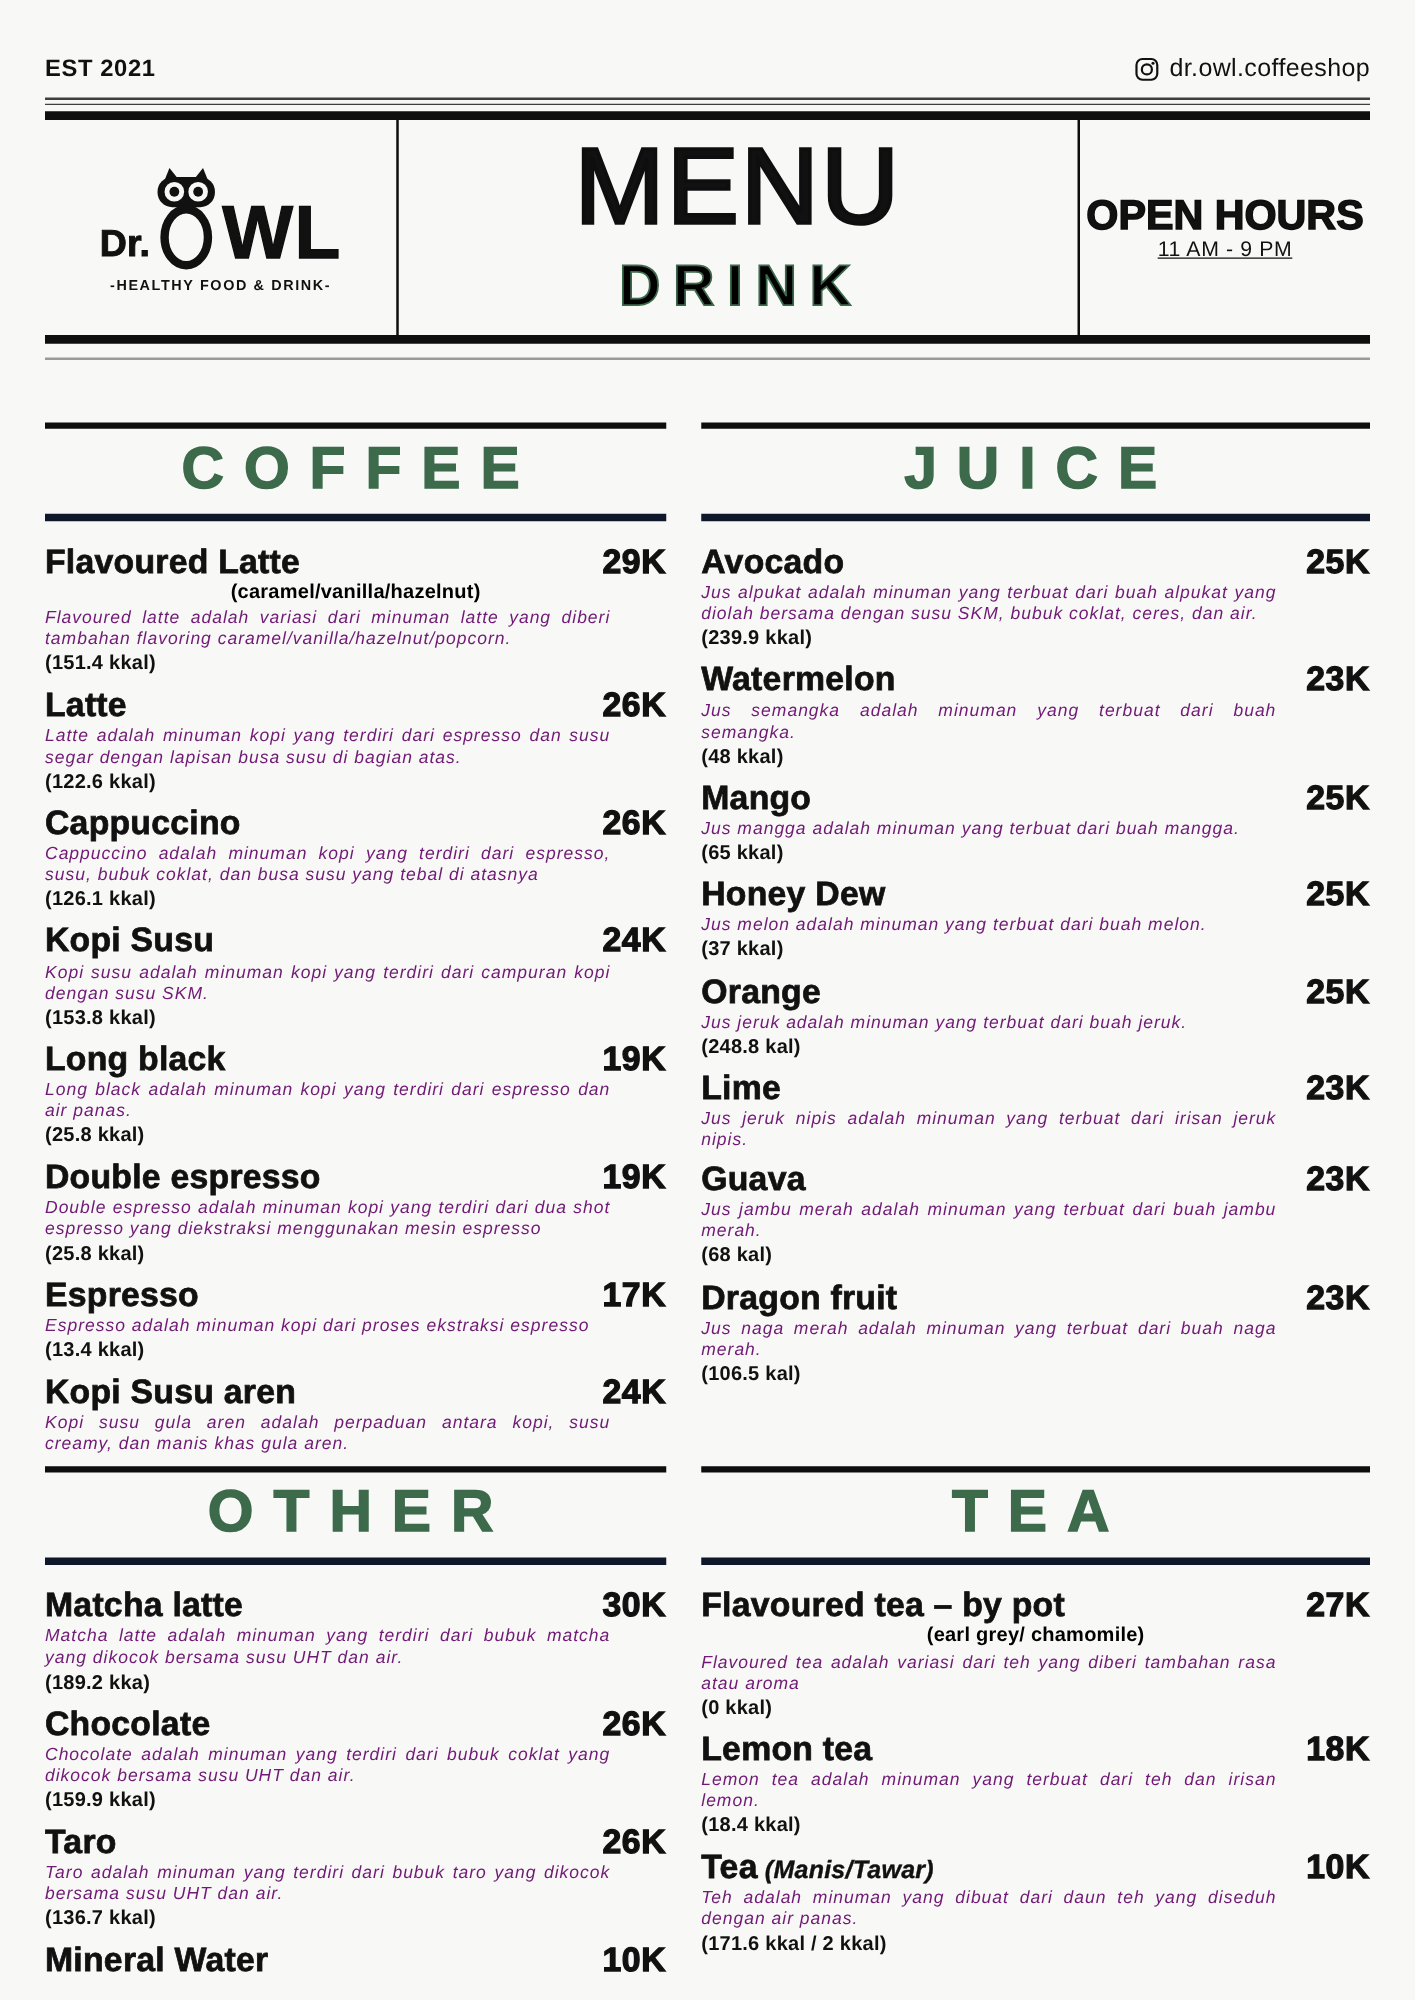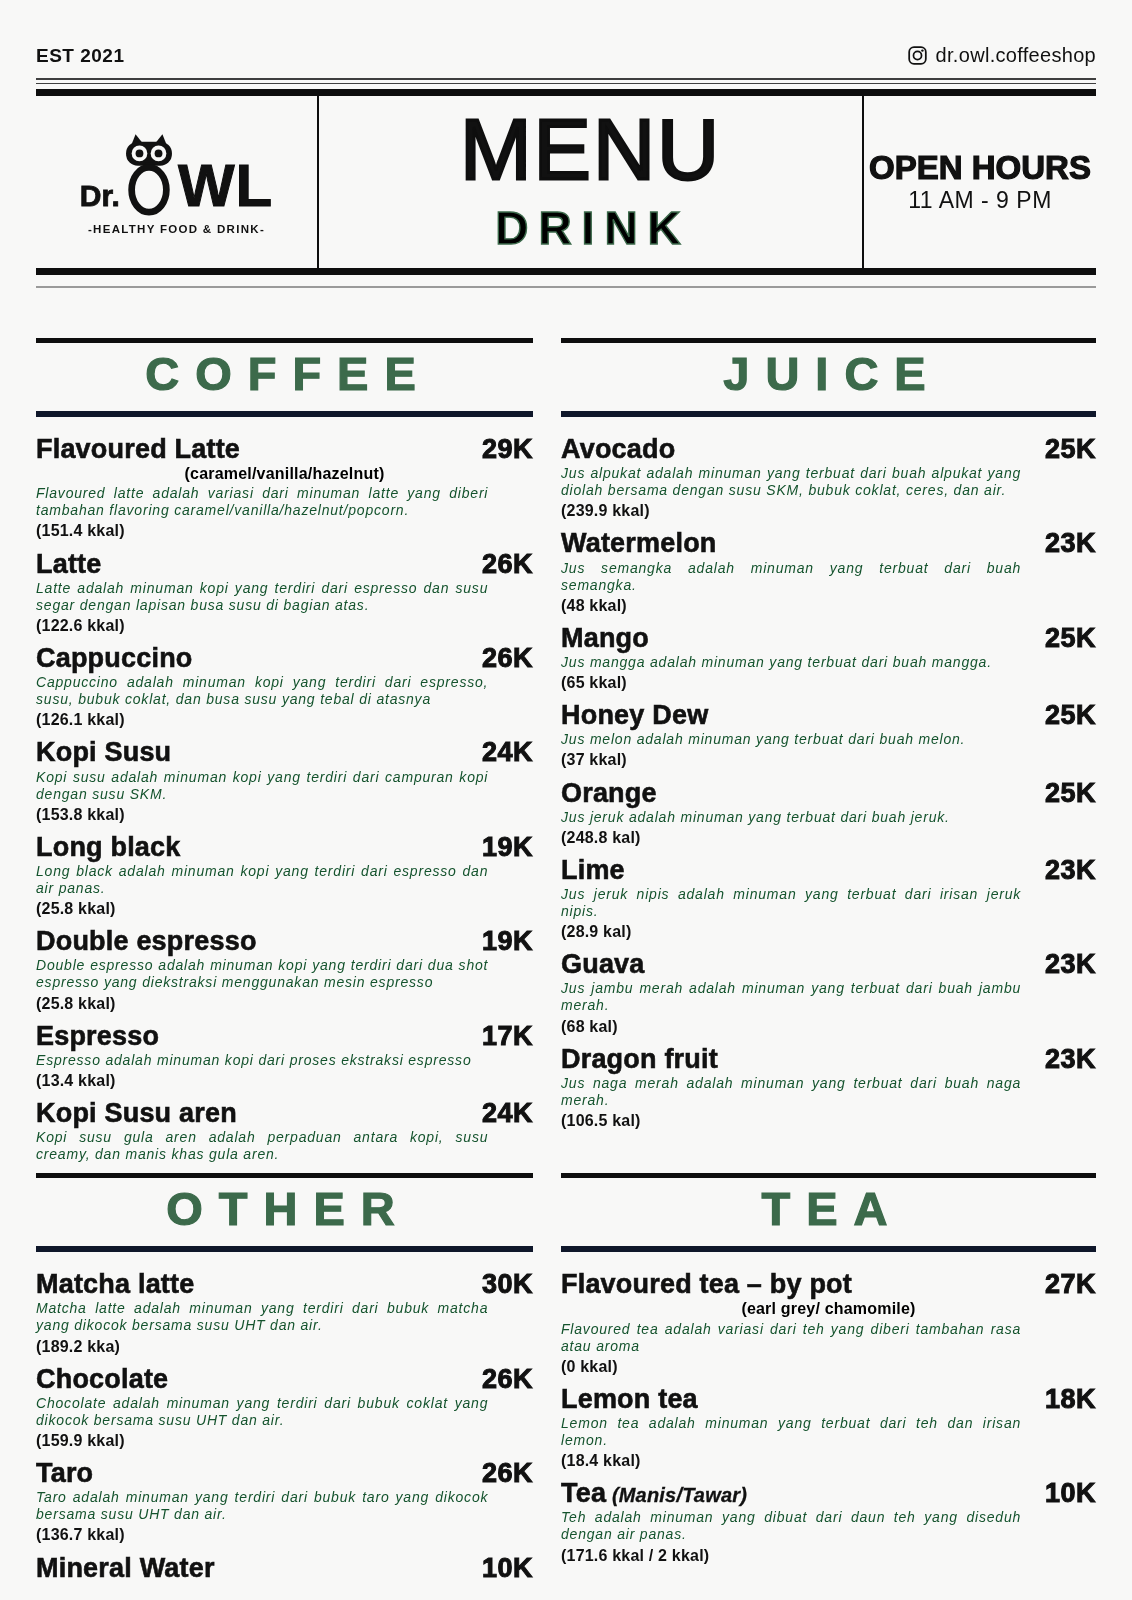--- a/index.html
+++ b/index.html
@@ -26,41 +26,41 @@
   .cell-hours{width:232px;}
   .logo-row{display:flex;align-items:flex-end;}
   .logo-dr{font-size:30px;font-weight:700;line-height:1;padding-bottom:5px;-webkit-text-stroke:.8px #0e0e0e;}
   .owl-svg{width:56px;height:86px;display:block;margin:0 1px;}
   .logo-wl{font-size:60px;font-weight:700;line-height:1;-webkit-text-stroke:1px #0e0e0e;letter-spacing:1px;text-align:right;}
   .logo-tagline{font-size:11.5px;font-weight:600;letter-spacing:1.3px;margin-top:7px;}
   .menu-title{font-size:86px;font-weight:400;line-height:.95;letter-spacing:2px;-webkit-text-stroke:2.8px #0e0e0e;}
   .menu-subtitle{font-size:46px;font-weight:700;color:#000000;-webkit-text-stroke:1.4px #3c6a4b;
     letter-spacing:10px;text-indent:5px;margin-top:10px;}
   .open-hours{font-size:33px;font-weight:700;line-height:1.12;text-align:center;-webkit-text-stroke:1.2px #0e0e0e;}
-  .hours-time{font-size:23px;font-weight:500;margin-top:0;letter-spacing:.5px;}
+  .hours-time{font-size:17px;font-weight:500;margin-top:0;letter-spacing:.5px;text-decoration:underline;}
   .rule-thin{margin-top:11px;border-top:2px solid #9a9a9a;}
 
   
   .menu-grid{display:grid;grid-template-columns:497px 1fr;column-gap:28px;row-gap:10px;margin-top:50px;}
   .menu-section{min-width:0;}
   .section-title{margin:0;border-top:5px solid #0e0e0e;border-bottom:6px solid #0f172a;
     padding:3px 0 10px;text-align:center;
     font-size:47px;font-weight:700;letter-spacing:.34em;text-indent:.17em;
     color:#3c6a4b;-webkit-text-stroke:1.2px #3c6a4b;}
   .items{padding-top:18px;}
   .item + .item{margin-top:9px;}
   .item-head{display:flex;justify-content:space-between;align-items:flex-start;}
   .item-name{font-size:27px;font-weight:700;line-height:1.04;letter-spacing:.2px;
     -webkit-text-stroke:.6px #111;padding-right:10px;}
   .name-note{font-size:20px;font-style:italic;font-weight:700;-webkit-text-stroke:.3px #111;}
   .item-price{font-size:27px;font-weight:700;line-height:1.04;white-space:nowrap;
     -webkit-text-stroke:1px #111;letter-spacing:.5px;}
   .item-variant{color:#000000;font-weight:700;font-size:16px;line-height:1.2;
     margin-top:1px;letter-spacing:.2px;text-align:center;}
-  .item-desc{color:#14532d;font-style:italic;font-size:14px;line-height:1.22;margin-top:2px;
+  .item-desc{color:#701a75;font-style:italic;font-size:14px;line-height:1.22;margin-top:2px;
     letter-spacing:.8px;text-align:justify;max-width:91%;}
   .col-right .item-desc{max-width:86%;}
   .item-kcal{font-weight:700;font-size:16px;line-height:1.2;margin-top:2px;letter-spacing:.2px;}
 </style>
 </head>
 <body>
 
 <div class="page">
 
   <div class="topbar">
@@ -246,21 +246,20 @@
     <div class="item-kcal">(248.8 kal)</div>
   </div>
 
   <div class="item">
     <div class="item-head">
       <span class="item-name"><span class="nm">Lime</span></span>
       <span class="item-price">23K</span>
     </div>
 
     <div class="item-desc">Jus jeruk nipis adalah minuman yang terbuat dari irisan jeruk nipis.</div>
-    <div class="item-kcal">(28.9 kal)</div>
   </div>
 
   <div class="item">
     <div class="item-head">
       <span class="item-name"><span class="nm">Guava</span></span>
       <span class="item-price">23K</span>
     </div>
 
     <div class="item-desc">Jus jambu merah adalah minuman yang terbuat dari buah jambu merah.</div>
     <div class="item-kcal">(68 kal)</div>

